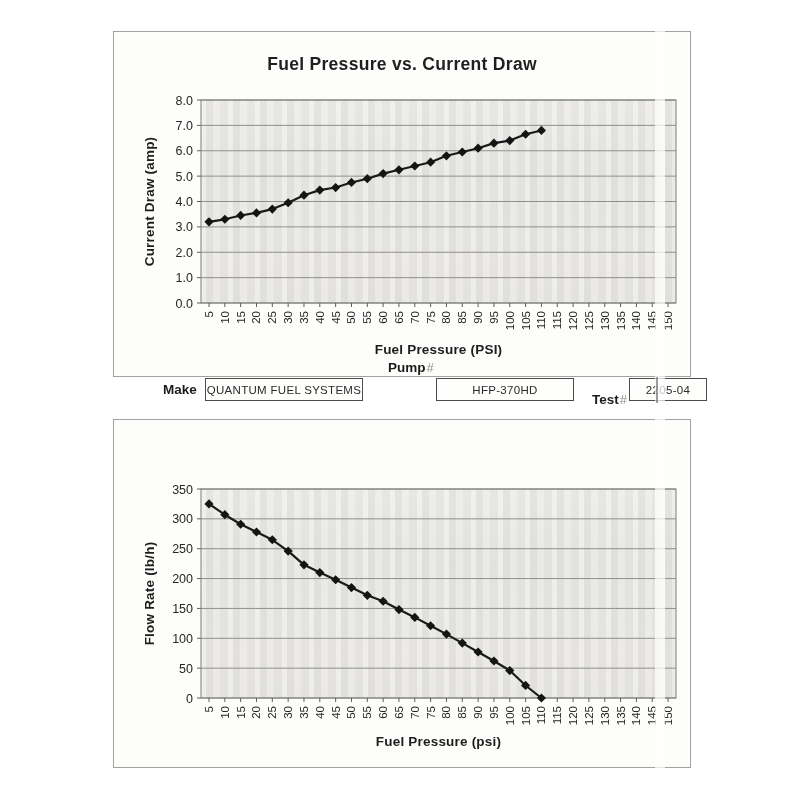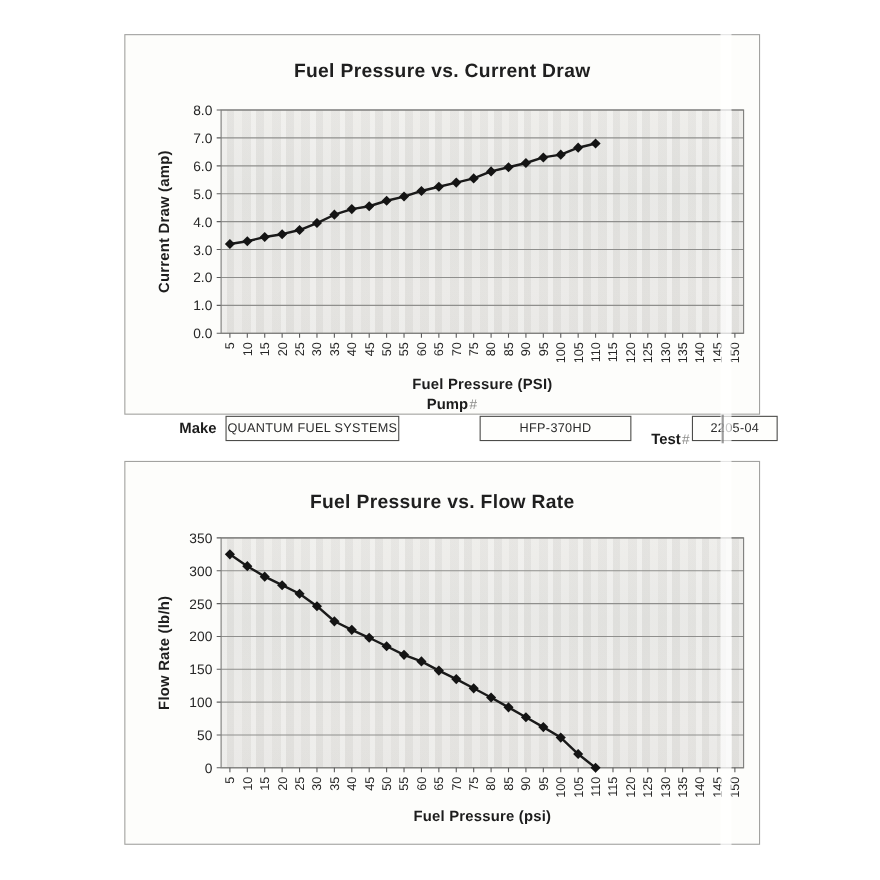--- a/index.html
+++ b/index.html
@@ -208,21 +208,20 @@
 
     <span class="f-label" id="test-label">
       <span>Test</span><span class="f-hash">#</span>
     </span>
     <span class="f-box" id="test-box">
       <span>2205-04</span>
     </span>
   </div>
 
   <div class="chart-box" id="box2">
-    <div class="chart-title">Fuel Pressure vs. Flow Rate</div>
     <div class="plot-bg"></div>
     <svg class="chart-svg" width="578" height="349">
         <line x1="87" y1="69" x2="562" y2="69" class="grid"></line>
         <line x1="83" y1="69" x2="87" y2="69" class="tick"></line>
         <text x="79" y="73.5" class="ylab" text-anchor="end">350</text>
         <line x1="87" y1="98.85714285714286" x2="562" y2="98.85714285714286" class="grid"></line>
         <line x1="83" y1="98.85714285714286" x2="87" y2="98.85714285714286" class="tick"></line>
         <text x="79" y="103.35714285714286" class="ylab" text-anchor="end">300</text>
         <line x1="87" y1="128.71428571428572" x2="562" y2="128.71428571428572" class="grid"></line>
         <line x1="83" y1="128.71428571428572" x2="87" y2="128.71428571428572" class="tick"></line>

